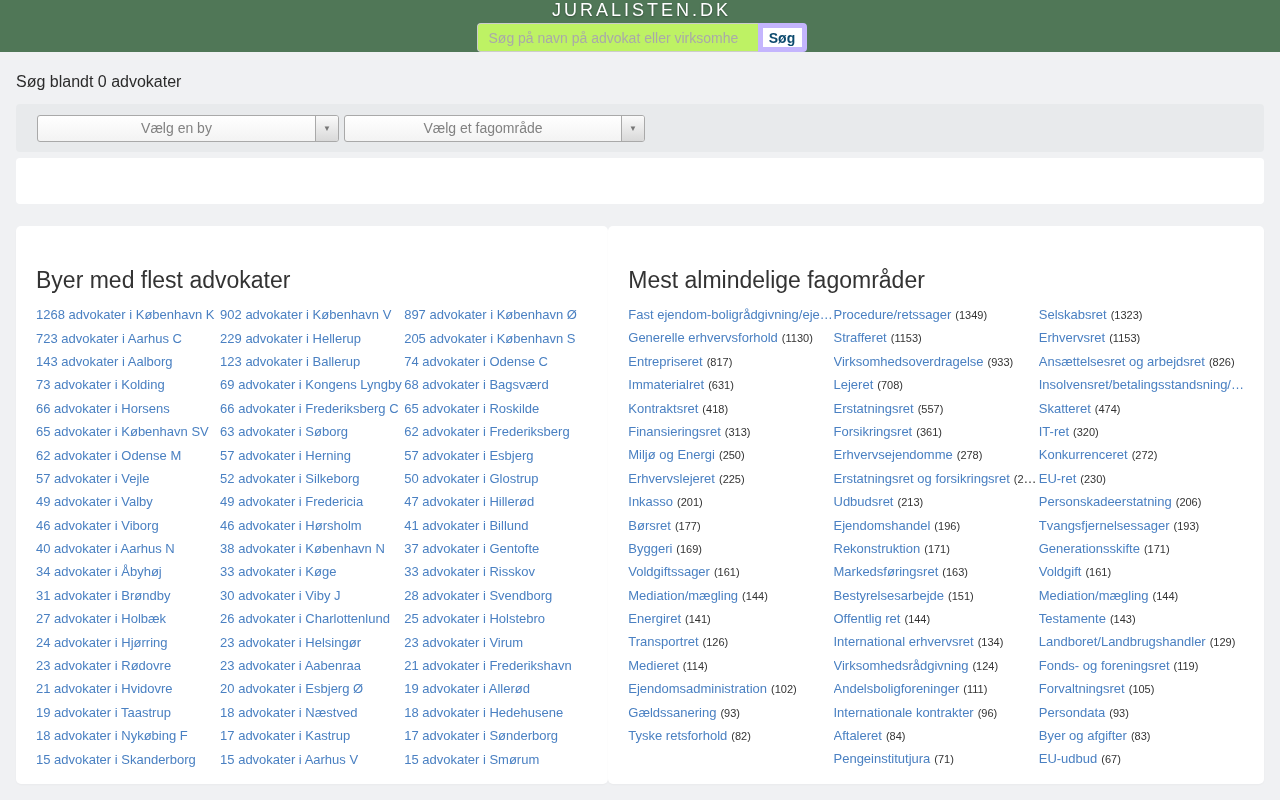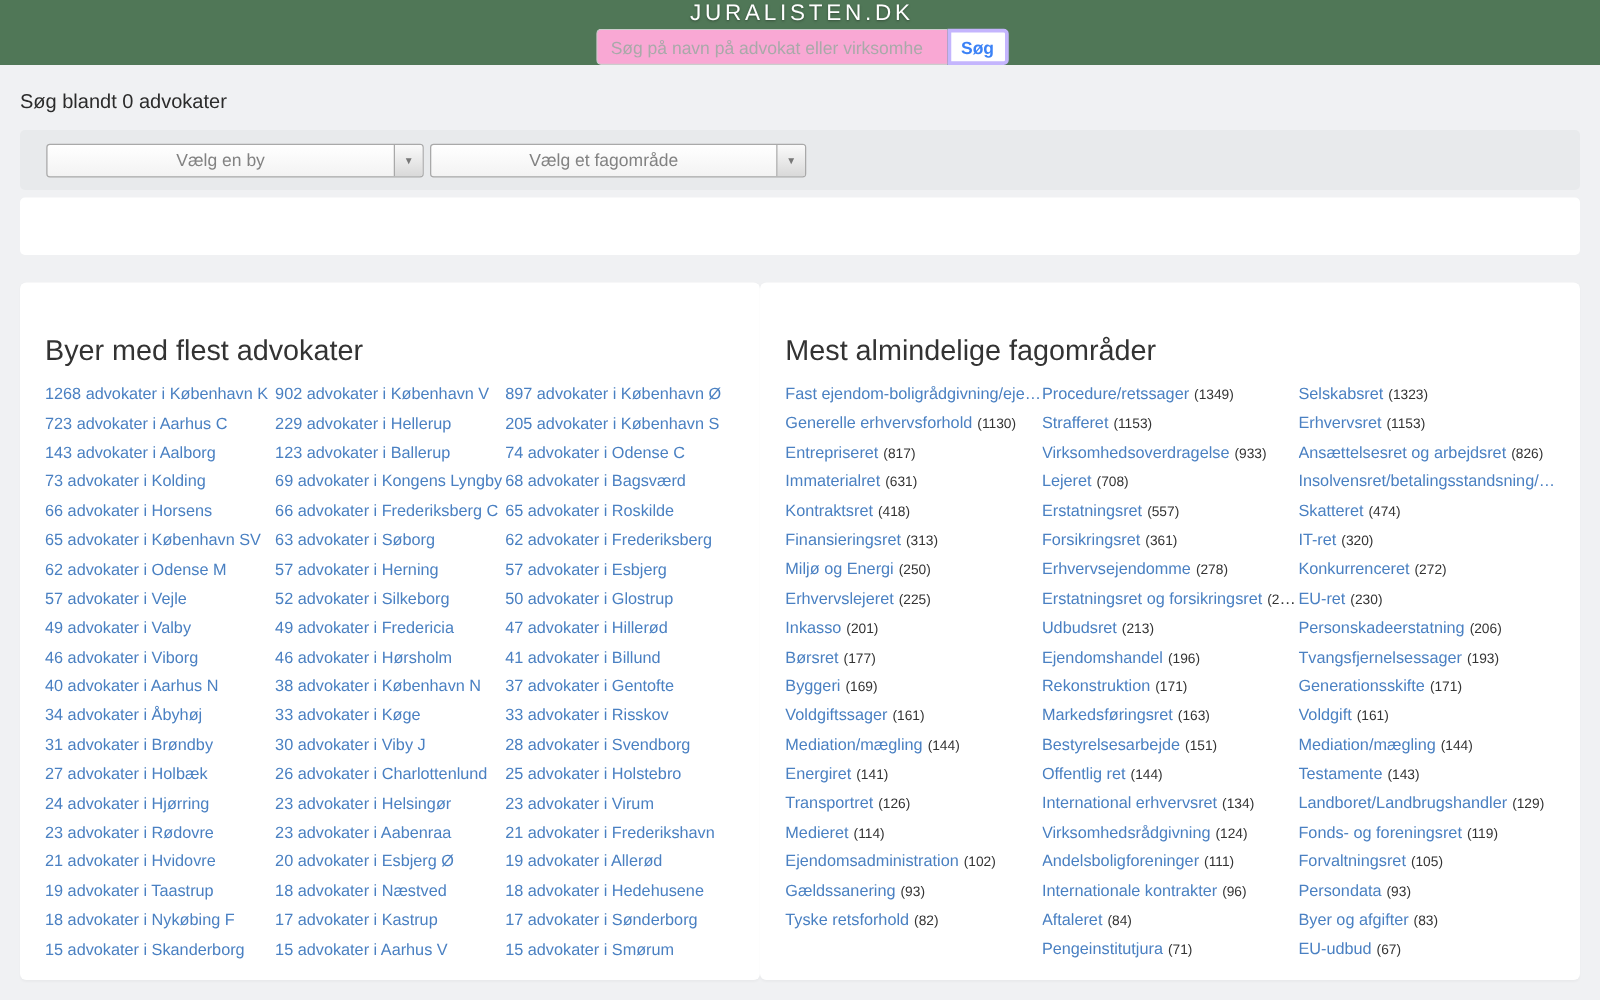--- a/index.html
+++ b/index.html
@@ -37,32 +37,32 @@
   .search-input{
     width:281px;
     border:1px solid #ccc;
     border-right:none;
     border-radius:4px 0 0 4px;
     padding:0 11px;
     font-size:14px;
     font-family:inherit;
     color:#444;
     outline:none;
-    background:#f9a8d4;
+    background:#bef264;
   }
   .search-input::placeholder{color:#a9a9a9;}
   .search-btn{
     width:49px;
-    border:3px solid #c4b5fd;
+    border:5px solid #c4b5fd;
     border-radius:0 4px 4px 0;
     background:#fff;
     font-family:inherit;
     font-size:14px;
     font-weight:bold;
-    color:#3b82f6;
+    color:#0c4a6e;
     cursor:pointer;
   }
   
   .content{padding:0 16px;}
   .subtitle{
     font-size:16px;
     font-weight:400;
     color:#2b2b2b;
     margin:21px 0 13px;
   }

